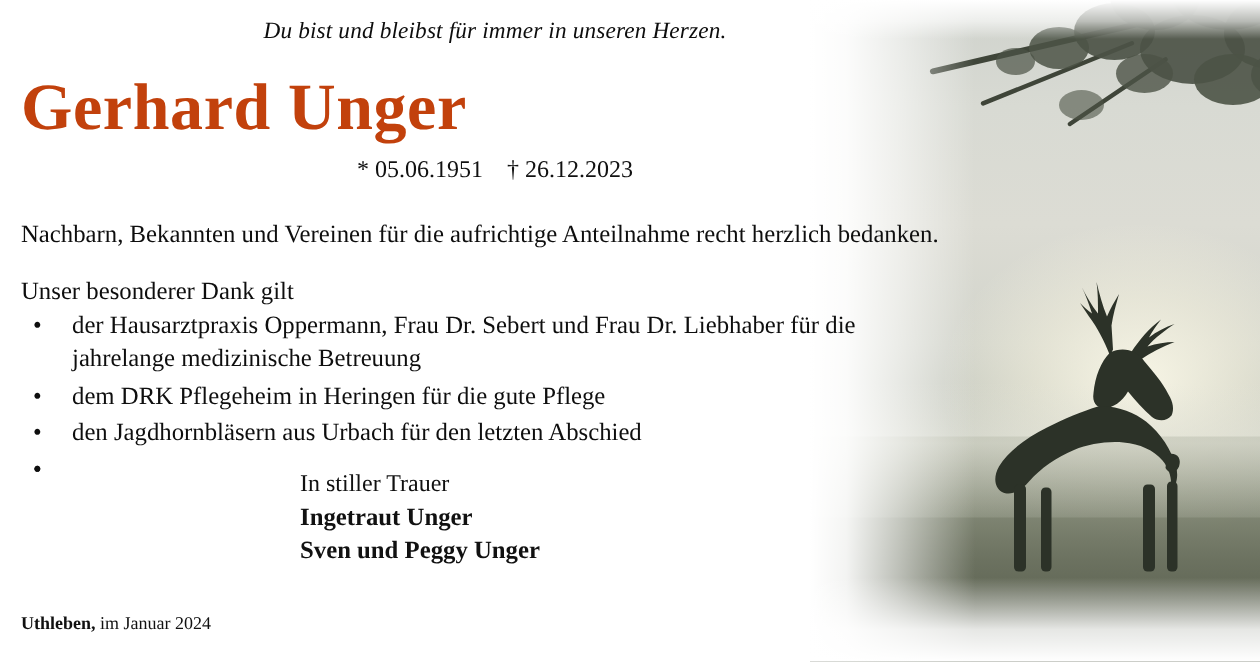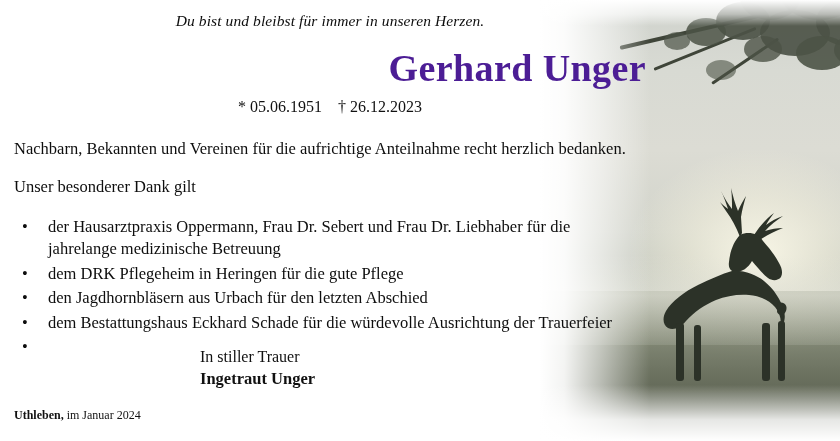--- a/index.html
+++ b/index.html
@@ -142,44 +142,44 @@
   .motto {
     text-align: center;
     font-style: italic;
     font-size: 15.5px;
     margin-top: 0;
     margin-bottom: 16px;
     color: #0d0d0d;
     letter-spacing: 0.1px;
   }
   .name {
-    text-align: right;
-    font-size: 38px;
+    text-align: left;
+    font-size: 44px;
     font-weight: bold;
     letter-spacing: 0.4px;
     margin: 0 0 8px 0;
-    color: #4c1d95;
+    color: #c2410c;
   }
   .dates {
     text-align: center;
     font-size: 16px;
     margin: 0 0 22px 0;
     color: #111;
   }
   .dates .sep { display: inline-block; width: 16px; }
   .para {
     font-size: 16.5px;
     line-height: 1.38;
     margin: 0 0 16px 0;
     color: #0e0e0e;
   }
   .para .l2 { display: block; }
   .thanks-intro {
     font-size: 16.5px;
-    margin: 0 0 19px 0;
+    margin: 0 0 2px 0;
     color: #0e0e0e;
   }
   ul.thanks-list {
     list-style: none;
     margin: 0 0 14px 0;
     padding: 0;
   }
   ul.thanks-list li {
     position: relative;
     font-size: 16.5px;
@@ -296,30 +296,30 @@
       <li>
         <span class="bullet">•</span>
         <span>dem DRK Pflegeheim in Heringen für die gute Pflege</span>
       </li>
       <li>
         <span class="bullet">•</span>
         <span>den Jagdhornbläsern aus Urbach für den letzten Abschied</span>
       </li>
       <li>
         <span class="bullet">•</span>
-        <span>dem Bestattungshaus Eckhard Schade für die würdevolle Ausrichtung der Trauerfeier</span>
       </li>
       <li>
         <span class="bullet">•</span>
       </li>
     </ul>
 
     <div class="closing">
       <div class="line1">In stiller Trauer</div>
       <div class="line-b">Ingetraut Unger</div>
+      <div class="line-b">Sven und Peggy Unger</div>
     </div>
 
     <div class="place">
       <span class="town">Uthleben,</span>
       <span>im Januar 2024</span>
     </div>
 
   </div>
 </div>
 

